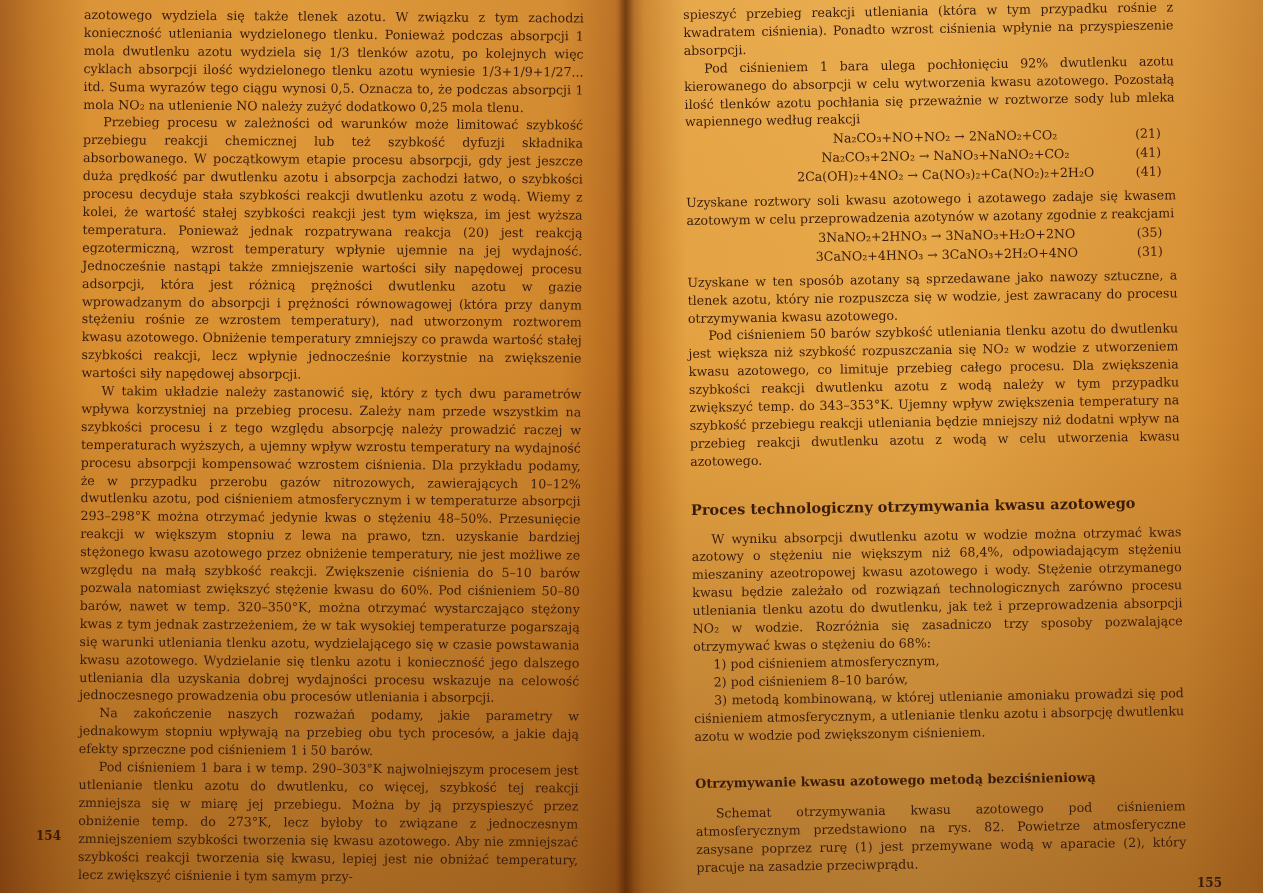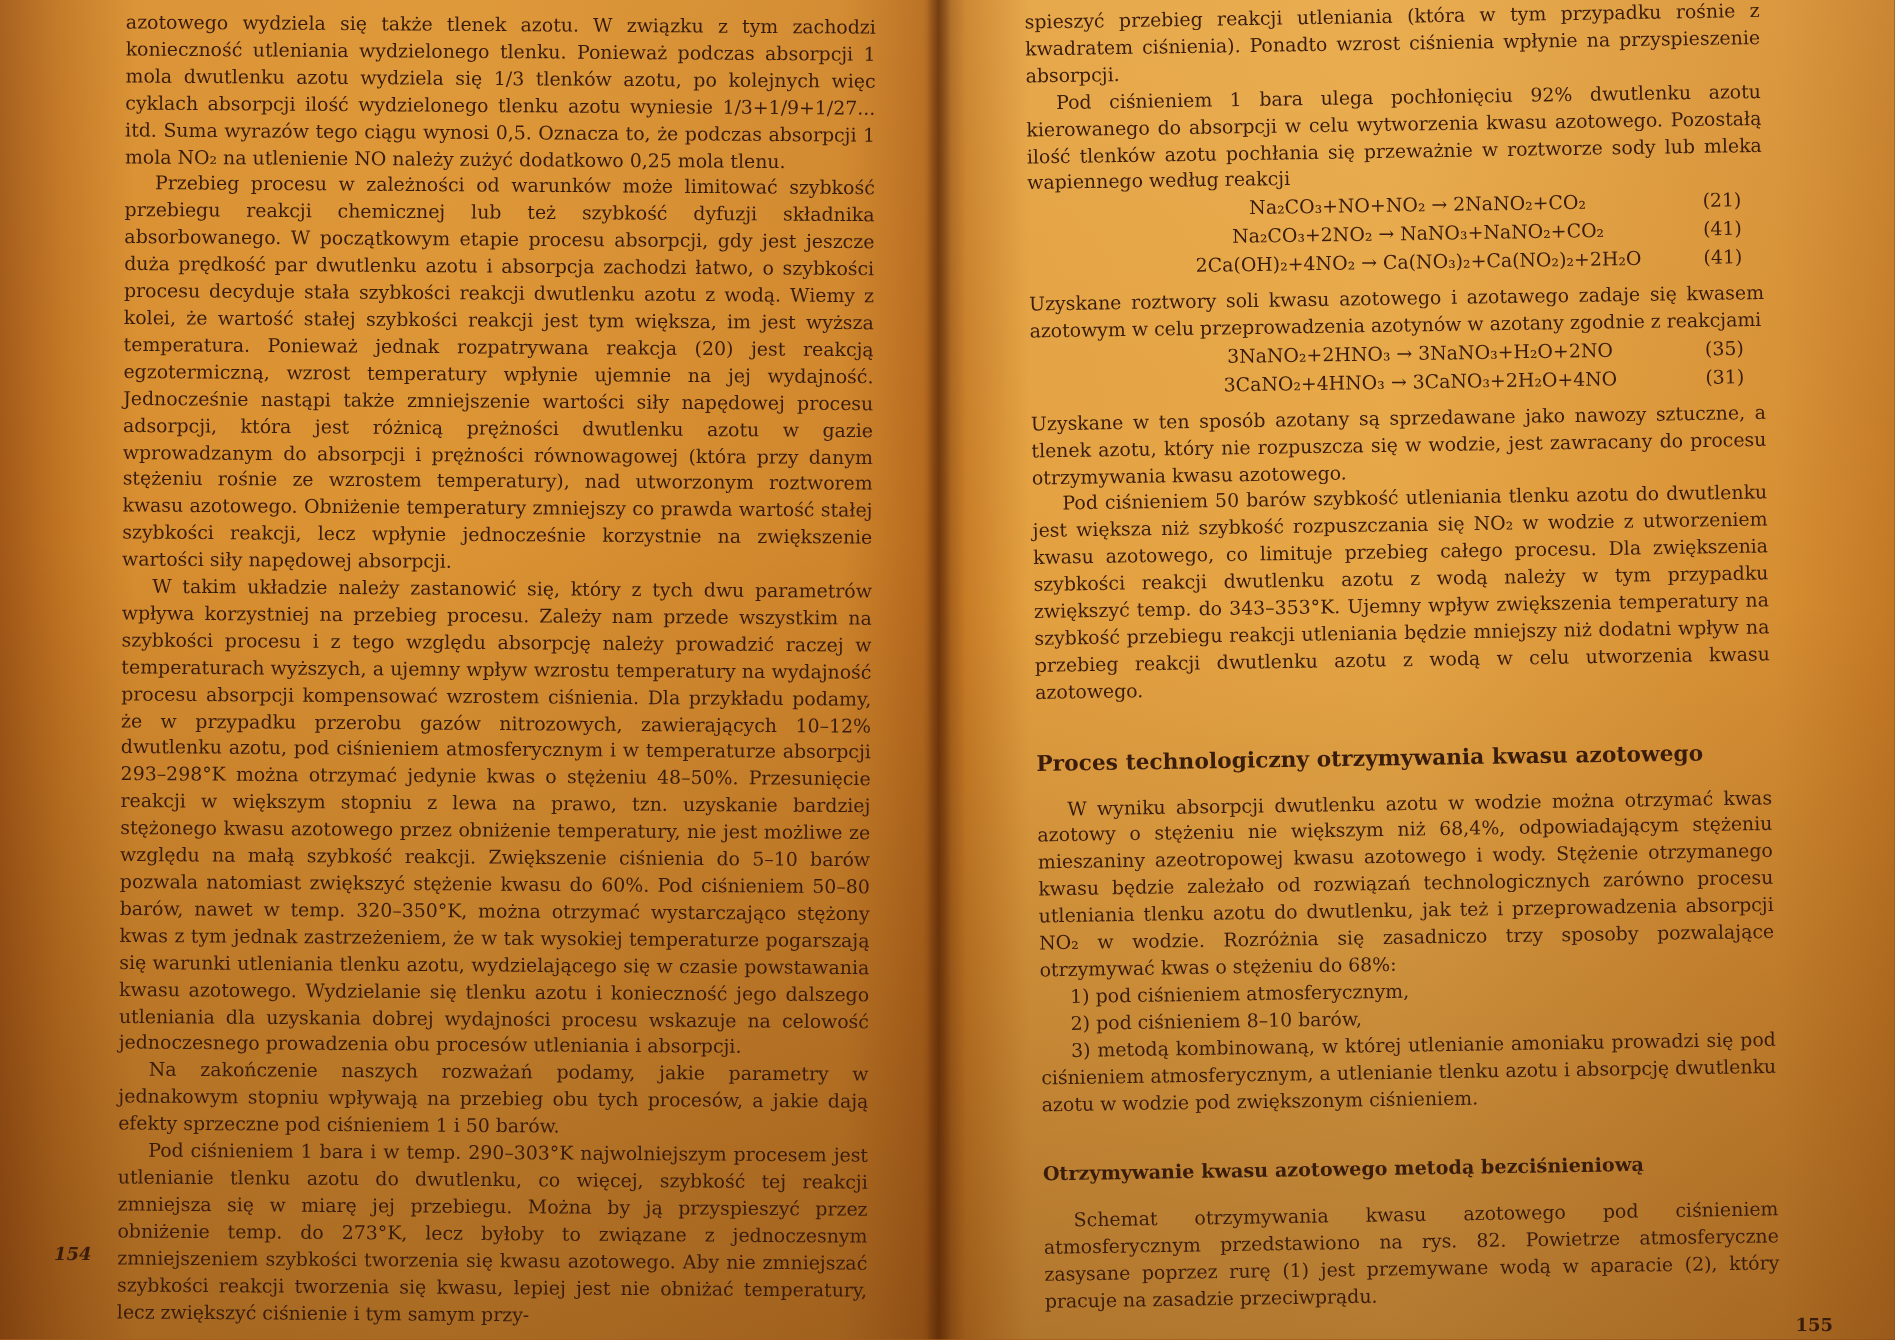--- a/index.html
+++ b/index.html
@@ -55,21 +55,21 @@
     h2 {
       margin: 30px 0 12px 0; font-size: 14.5px; font-weight: bold; text-align: left;
     }
     h3 {
       margin: 30px 0 12px 0; font-size: 12.8px; font-weight: bold; text-align: left;
     }
     .list-item { text-indent: 1.6em; }
     .page-number {
       position: absolute; z-index: 3; font-weight: bold; font-size: 12px;
     }
-    .pn-left { left: 36px; top: 829px; font-style: italic; }
+    .pn-left { left: 36px; top: 829px; }
     .pn-right { left: 1197px; top: 848px; margin-top: 28px; }
   </style>
 </head>
 <body>
 
 <div class="spread">
   <div class="page-left"></div>
   <div class="page-right"></div>
   <div class="gutter"></div>
 

